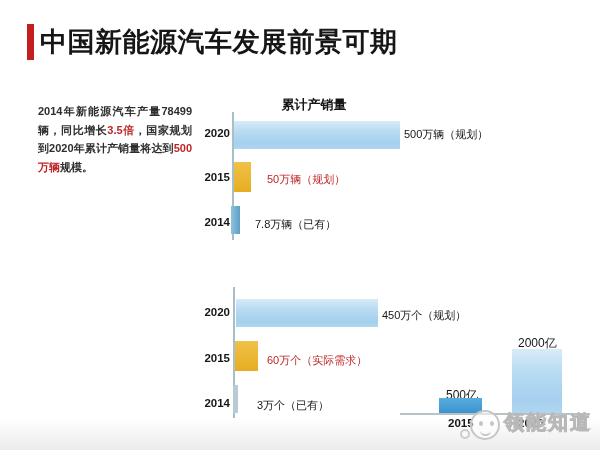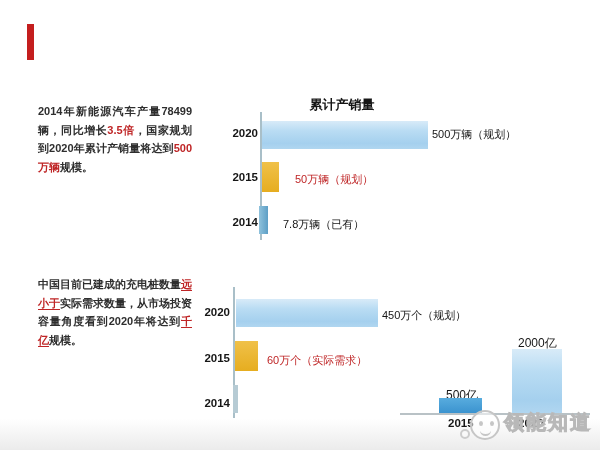--- a/index.html
+++ b/index.html
@@ -33,21 +33,21 @@
   .bar-blue-lg { background:linear-gradient(180deg,#d8ebf8 0%,#b9dcf3 35%,#a5d0ee 80%,#b0d6f0 100%); }
   .bar-yellow  { background:linear-gradient(180deg,#f0c149 0%,#e6ad20 100%); }
   .bar-steel   { background:linear-gradient(90deg,#8fc2dc 0%,#5d9fc6 100%); }
   .bar-pale    { background:#b6cbd4; }
   .bar-mblue   { background:linear-gradient(180deg,#58acde 0%,#3b93cf 100%); }
   .ylab { position:absolute; width:26px; text-align:right; font-size:11.5px; font-weight:bold; color:#161616; }
   .vlab { position:absolute; font-size:11px; font-weight:normal; color:#161616; white-space:nowrap; }
   .vlab.red { color:#bf2526; }
   .xlab { position:absolute; font-size:11.5px; font-weight:bold; color:#161616; white-space:nowrap; }
 
-  .chart-1 { left:210px; top:96px;  width:262px; height:152px;margin-left:28px; }
+  .chart-1 { left:210px; top:96px;  width:262px; height:152px; }
   .chart-2 { left:210px; top:272px; width:262px; height:153px; }
   .chart-3 { left:400px; top:320px; width:198px; height:115px; }
 
   
   .watermark { position:absolute; left:448px; top:405px; width:150px; height:40px; }
   .wm-face { position:absolute; left:22px; top:5px; width:30px; height:30px;
     border:2px solid #c6c6c6; border-radius:50%; background:rgba(255,255,255,0.55); }
   .wm-face::before { content:""; position:absolute; left:7px; top:9px; width:4px; height:5px;
     background:#c6c6c6; border-radius:50%; box-shadow:11px 0 0 #c6c6c6; }
   .wm-face::after { content:""; position:absolute; left:8px; top:17px; width:11px; height:5px;
@@ -56,24 +56,24 @@
     border:2px solid #cccccc; border-radius:50%; background:rgba(255,255,255,0.4); }
   .wm-text { position:absolute; left:56px; top:4px; font-size:20px; font-weight:bold;
     letter-spacing:2px; color:#d7d7d7; -webkit-text-stroke:1px #b8b8b8; white-space:nowrap; }
 </style>
 </head>
 <body>
 
 <div class="slide">
 
   <div class="accent-bar"></div>
+  <h1 class="page-title">中国新能源汽车发展前景可期</h1>
 
   <p class="para para-1"><span>2014年新能源汽车产量78499辆，同比增长</span><span class="hl">3.5倍</span><span>，国家规划到2020年累计产销量将达到</span><span class="hl">500万辆</span><span>规模。</span></p>
 
-  <p class="para para-2"><span>中国目前已建成的充电桩数量</span><span class="hl-u">远小于</span><span>实际需求数量，从市场投资容量角度看到2020年将达到</span><span class="hl-u">千亿</span><span>规模。</span></p>
 
   <section class="chart chart-1">
     <h2 class="chart-title" style="left:0;width:208px;text-align:center;top:0;">累计产销量</h2>
     <div class="vaxis" style="left:22px;top:16px;height:128px;"></div>
 
     <div class="bar bar-blue-lg" style="left:24px;top:25px;width:166px;height:28px;"></div>
     <span class="ylab" style="left:-6px;top:31px;">2020</span>
     <span class="vlab" style="left:194px;top:31px;">500万辆（规划）</span>
 
     <div class="bar bar-yellow" style="left:24px;top:66px;width:17px;height:30px;"></div>
@@ -91,20 +91,21 @@
     <div class="bar bar-blue-lg" style="left:26px;top:27px;width:142px;height:28px;"></div>
     <span class="ylab" style="left:-6px;top:34px;">2020</span>
     <span class="vlab" style="left:172px;top:36px;">450万个（规划）</span>
 
     <div class="bar bar-yellow" style="left:25px;top:69px;width:23px;height:30px;"></div>
     <span class="ylab" style="left:-6px;top:80px;">2015</span>
     <span class="vlab red" style="left:57px;top:81px;">60万个（实际需求）</span>
 
     <div class="bar bar-pale" style="left:23px;top:113px;width:5px;height:28px;"></div>
     <span class="ylab" style="left:-6px;top:125px;">2014</span>
+    <span class="vlab" style="left:47px;top:126px;">3万个（已有）</span>
   </section>
 
   <section class="chart chart-3">
 
     <span class="vlab" style="left:118px;top:15px;font-size:12px;">2000亿</span>
     <div class="bar bar-blue-lg" style="left:112px;top:29px;width:50px;height:64px;"></div>
 
     <span class="vlab" style="left:46px;top:67px;font-size:12px;text-align:right;">500亿</span>
     <div class="bar bar-mblue" style="left:39px;top:78px;width:43px;height:15px;"></div>
 

